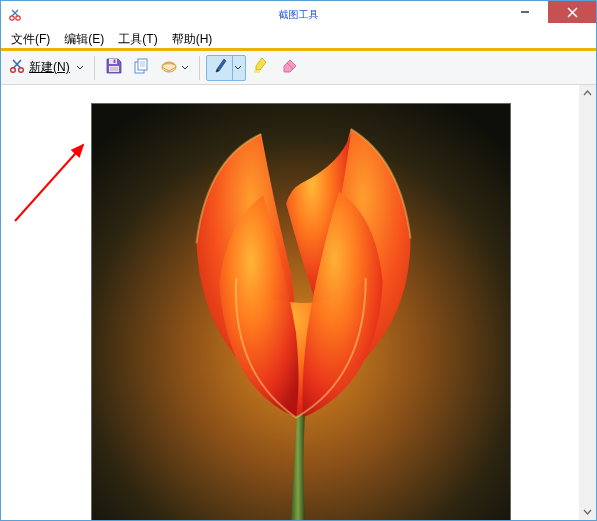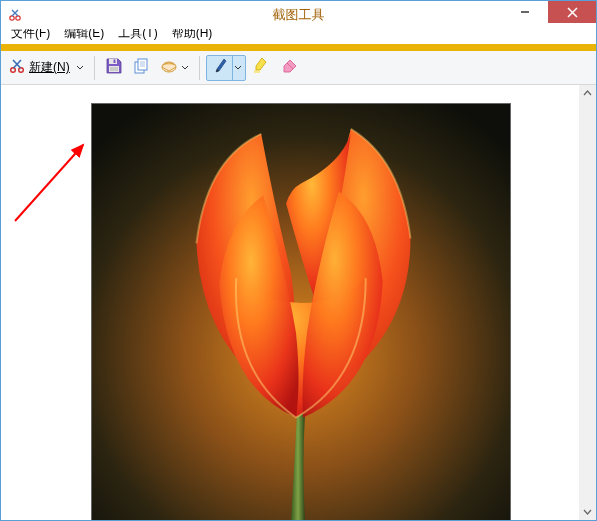--- a/index.html
+++ b/index.html
@@ -1,25 +1,25 @@
 <!DOCTYPE html>
 <html><head>
 <meta charset="utf-8">
 <style>
 * { margin: 0; padding: 0; box-sizing: border-box; font-family: "Microsoft YaHei", Tahoma, sans-serif; font-size: 12px; }
 html, body { width: 597px; height: 521px; overflow: hidden; background: #fff; }
 .window { width: 597px; height: 521px; border: 1px solid #5aa0d8; display: flex; flex-direction: column; }
 .titlebar { height: 28px; background: #fff; display: flex; align-items: center; position: relative; }
 .titlebar .app-icon { width: 16px; height: 16px; margin: 0 6px; }
-.titlebar .title { position: absolute; left: 50%; transform: translateX(-50%); color: #a16207; font-size: 13px; font-family: Liberation Mono, monospace; }
+.titlebar .title { position: absolute; left: 50%; transform: translateX(-50%); color: #1d4ed8; font-size: 10px; font-family: Liberation Mono, monospace; }
 .win-controls { margin-left: auto; display: flex; height: 100%; }
 .win-btn { width: 46px; height: 22px; display: flex; align-items: center; justify-content: center; color: #555; }
 .win-close { background: #c75050; color: #fff; width: 48px; }
 .win-min svg, .win-close svg { pointer-events: none; }
-.menubar { height: 22px; background: #fff; display: flex; align-items: flex-end; padding: 0 4px; gap: 2px; border-bottom: 7px solid #eab308; }
+.menubar { height: 22px; background: #fff; display: flex; align-items: flex-start; padding: 0 4px; gap: 2px; border-bottom: 3px solid #eab308; }
 .menu-item { padding: 2px 6px; color: #000; }
 .toolbar { height: 34px; background: #f5f6f7; border-bottom: 1px solid #d8d8d8; display: flex; align-items: center; padding: 0 4px; gap: 2px; text-decoration: underline; }
 .tb-group { display: flex; align-items: center; gap: 2px; }
 .tb-sep { width: 1px; height: 24px; background: #d0d0d0; margin: 0 4px; }
 .tb-btn { height: 26px; min-width: 26px; display: flex; align-items: center; justify-content: center; border: 1px solid transparent; border-radius: 2px; padding: 0 3px; }
 .tb-btn.with-text { padding: 0 6px 0 3px; gap: 4px; }
 .tb-btn.split { padding-right: 1px; }
 .tb-btn.active { background: #cde6f7; border-color: #7eb4e2; }
 .drop-arrow { width: 12px; display: flex; align-items: center; justify-content: center; }
 .canvas-area { flex: 1; background: #fff; position: relative; overflow: hidden; }

